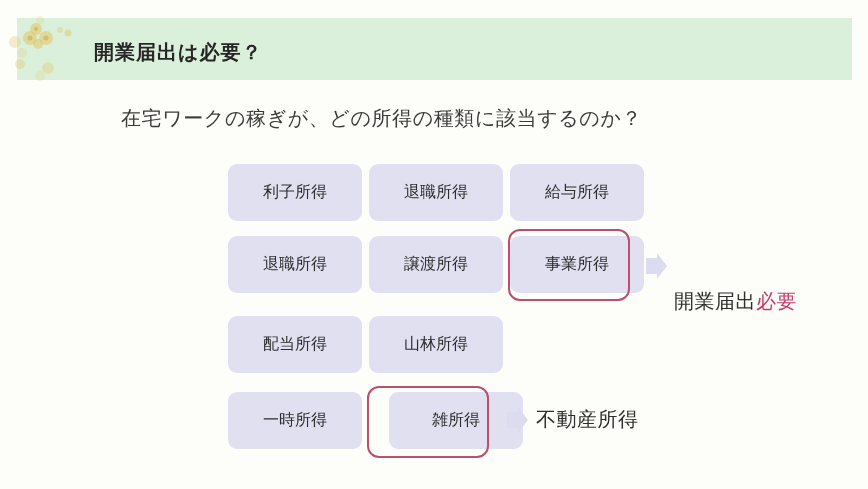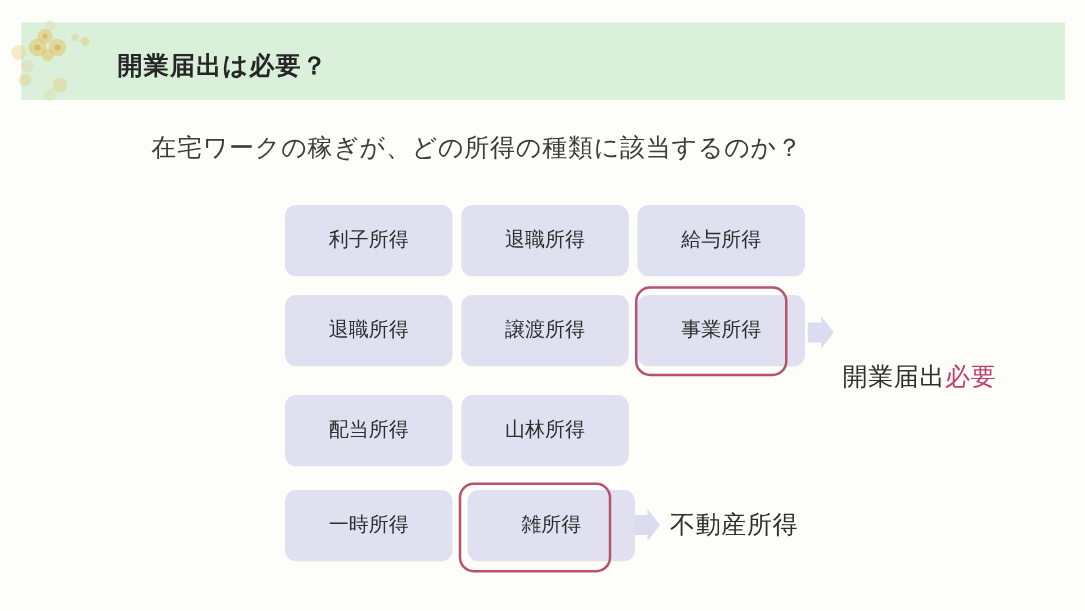--- a/index.html
+++ b/index.html
@@ -126,21 +126,21 @@
 
 <div class="box" style="left:228px; top:236px;">退職所得</div>
 <div class="box" style="left:369px; top:236px;">譲渡所得</div>
 <div class="box" style="left:510px; top:236px;">事業所得</div>
 <div class="highlight" style="left:508px; top:229px; width:122px; height:72px;"></div>
 
 <div class="box" style="left:228px; top:316px;">配当所得</div>
 <div class="box" style="left:369px; top:316px;">山林所得</div>
 
 <div class="box" style="left:228px; top:392px;">一時所得</div>
-<div class="box" style="left:374px; top:392px;">雑所得</div>
+<div class="box" style="left:389px; top:392px;">雑所得</div>
 <div class="highlight" style="left:367px; top:386px; width:122px; height:72px;"></div>
 
 <svg class="arrow" style="left:646px; top:253px;" viewBox="0 0 21 26">
   <polygon points="0,5 11,5 11,0 21,13 11,26 11,21 0,21" fill="#dcdcf0"></polygon>
 </svg>
 <div class="result" style="left:674px; top:250px;margin-top:36px;">
   <span>開業届出</span><span class="accent">必要</span>
 </div>
 
 <svg class="arrow" style="left:507px; top:407px;" viewBox="0 0 21 26">

